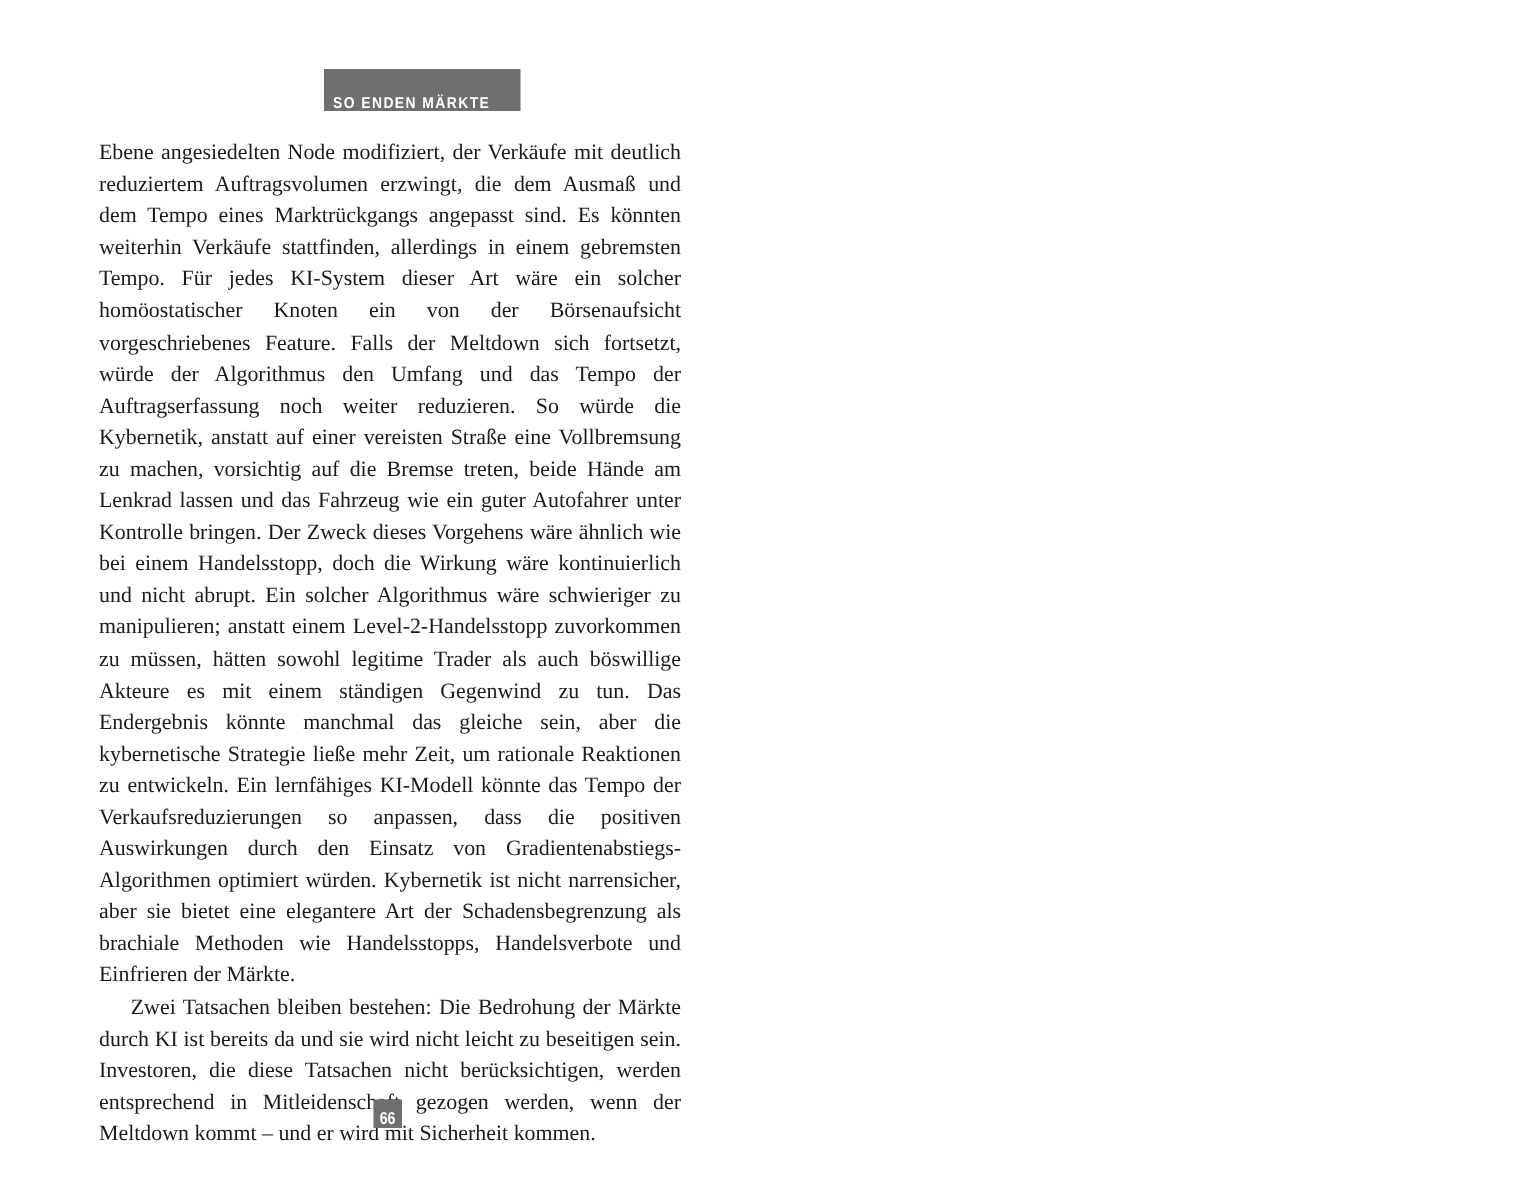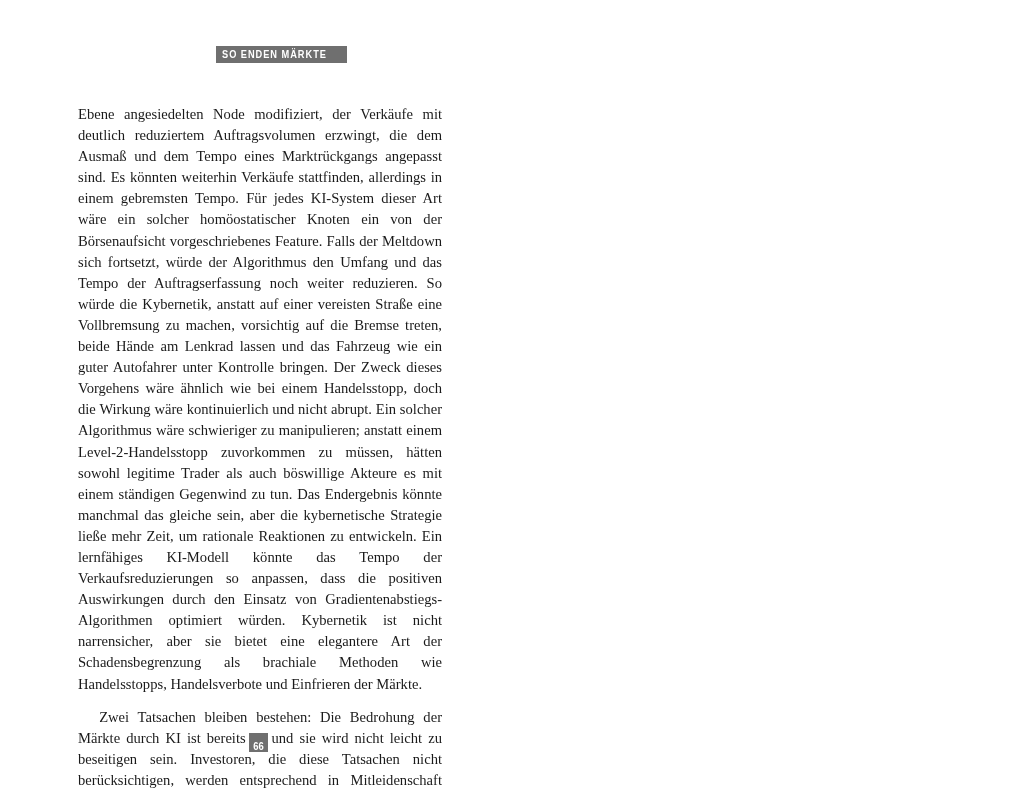--- a/index.html
+++ b/index.html
@@ -30,25 +30,25 @@
     height: 793px;
     box-sizing: border-box;
     background: #ffffff;
   }
 
   
   .running-head {
     position: absolute;
     top: 46px;
     left: 216px;
-    height: 17px;
+    height: 28px;
     background: #6f6f6f;
     color: #ffffff;
     display: flex;
-    align-items: center;
+    align-items: flex-end;
     padding: 0 6px;
   }
   .running-head-label {
     font-family: "Liberation Sans Narrow", "Liberation Sans", sans-serif;
     font-size: 10.5px;
     font-weight: bold;
     letter-spacing: 1.1px;
     line-height: 1;
     transform: scaleX(0.88);
     transform-origin: left center;
@@ -58,21 +58,21 @@
   
   .textblock {
     position: absolute;
     font-size: 14.6px;
     line-height: 21.1px;
     text-align: justify;
     text-justify: inter-word;
     hyphens: manual;
   }
   .textblock p {
-    margin: 12px;
+    margin: 0;
   }
   .textblock p + p {
     text-indent: 1.45em;
   }
 
   #left-body {
     left: 66px;
     top: 92px;
     width: 388px;
   }

